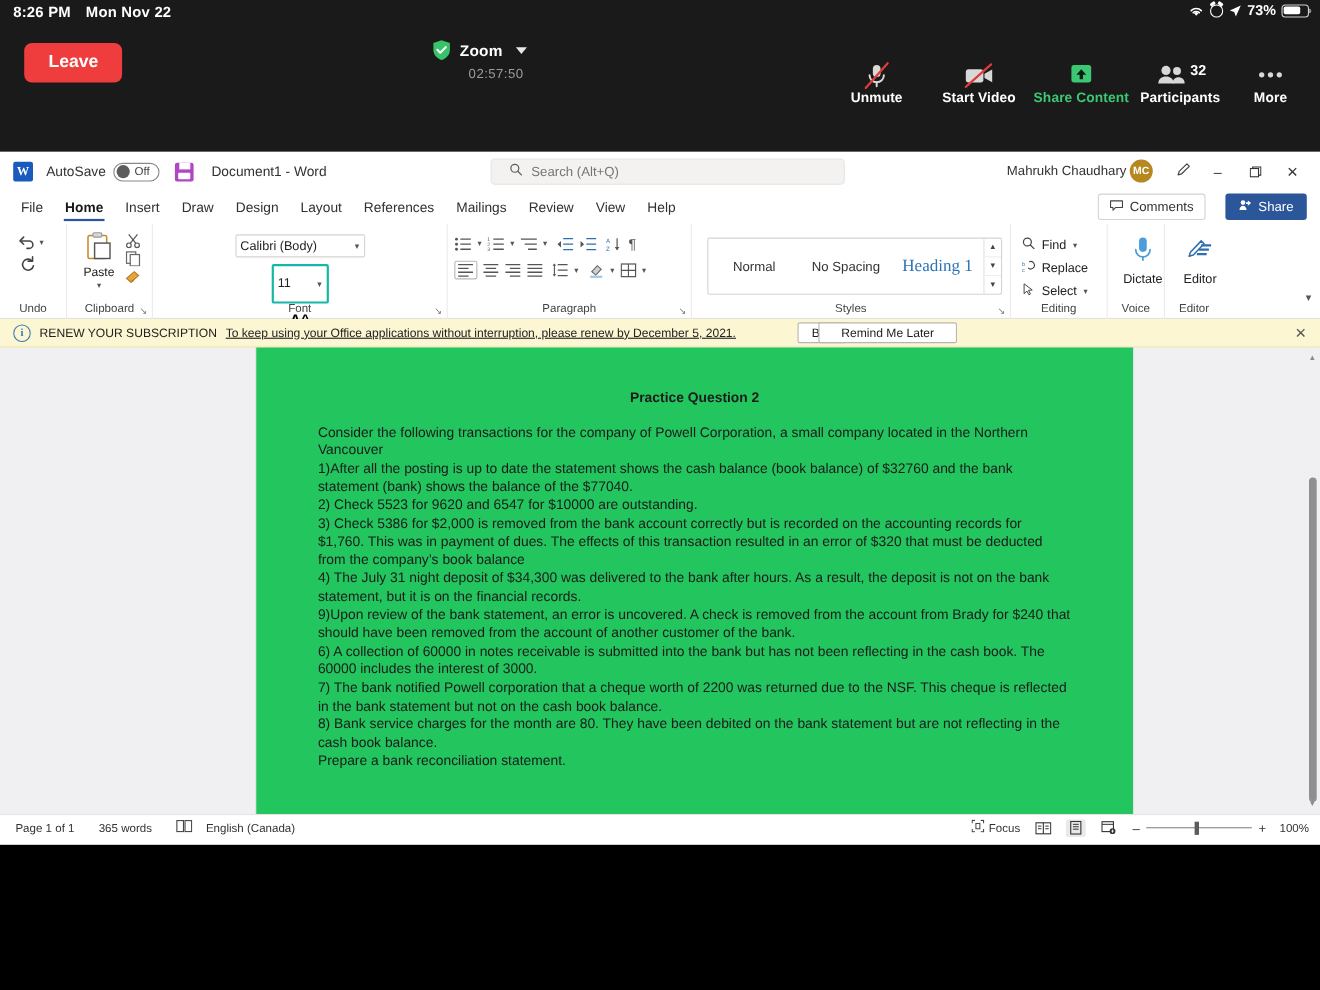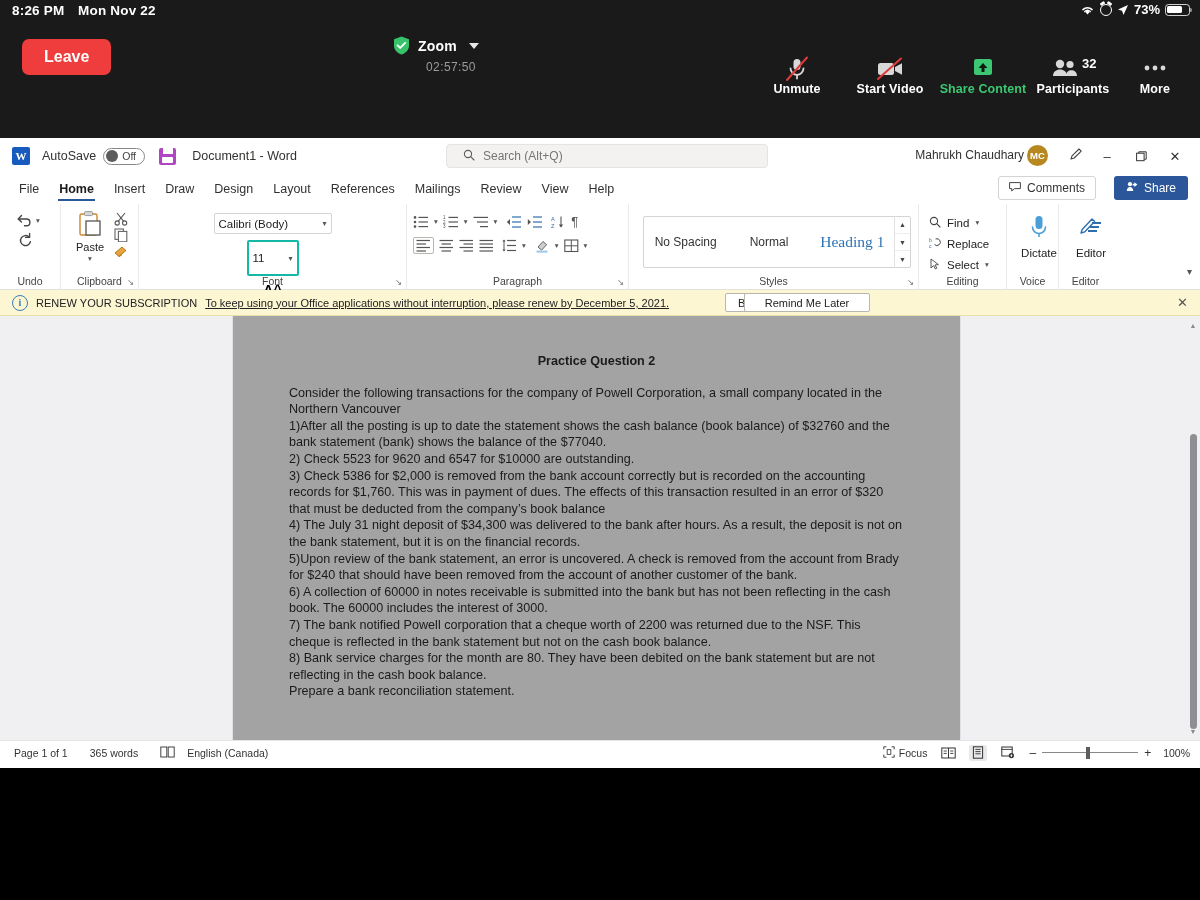--- a/index.html
+++ b/index.html
@@ -222,21 +222,21 @@
   }
   #banner-buy{ position:absolute; right:430px; }
   #banner-remind{ position:absolute; right:330px; width:126px;}
   #banner-close{ position:absolute; right:12px; font-size:13px; color:#555; cursor:pointer;}
 
   
   #doc-area{
     position:relative; height:424px; background:#f0eff1; overflow:hidden;
   }
   #doc-page{
-    position:absolute; left:233px; top:-24px; width:727px; background:#a3a3a3;
+    position:absolute; left:233px; top:-24px; width:797px; background:#22c55e;
     height:470px; box-shadow:0 0 0 1px #e2e0e4;
   }
   #doc-content{
     padding: 30px 56px 0 56px;
     font-family: "Liberation Sans", sans-serif;
     font-size:12.6px; color:#1b1b1b; line-height:16.6px;
   }
   #doc-heading{ text-align:center; font-weight:700; font-size:12.6px; margin-top:31px; margin-bottom:15px;}
   #doc-body p{ margin:0; }
   #doc-final{ margin-top:14px; }
@@ -665,22 +665,22 @@
             </svg>
         </span>
         <span class="tiny-cv">▾</span>
       </div>
       <div class="glabel">Paragraph</div>
       <span class="glauncher">↘</span>
     </div>
 
     <div class="rgroup" style="width:290px">
       <div class="stylebox" style="width:268px;margin-top:8px;margin-left:8px">
+        <div class="styleitem">Normal</div>
         <div class="styleitem">No Spacing</div>
-        <div class="styleitem">Normal</div>
         <div class="styleitem h1">Heading 1</div>
         <div class="stylearrows">
           <div>▲</div>
           <div>▼</div>
           <div>▼</div>
         </div>
       </div>
       <div class="glabel">Styles</div>
       <span class="glauncher">↘</span>
     </div>
@@ -765,21 +765,21 @@
     <div id="doc-page">
 
       <div id="doc-content">
         <div id="doc-heading">Practice Question 2</div>
         <div id="doc-body">
           <p>Consider the following transactions for the company of Powell Corporation, a small company located in the Northern Vancouver</p>
           <p>1)After all the posting is up to date the  statement shows the cash balance (book balance) of $32760 and the bank statement (bank) shows the balance of the $77040.</p>
           <p>2) Check 5523 for 9620 and 6547 for $10000 are outstanding.</p>
           <p>3) Check 5386 for $2,000 is removed from the bank account correctly but is recorded on the accounting records for $1,760. This was in payment of dues. The effects of this transaction resulted in an error of $320 that must be deducted from the company’s book balance</p>
           <p>4) The July 31 night deposit of $34,300 was delivered to the bank after hours. As a result, the deposit is not on the bank statement, but it is on the financial records.</p>
-          <p>5)Upon review of the bank statement, an error is uncovered. A check is removed from the account from Brady for $240 that should have been removed from the account of another customer of the bank.</p>
+          <p>9)Upon review of the bank statement, an error is uncovered. A check is removed from the account from Brady for $240 that should have been removed from the account of another customer of the bank.</p>
           <p>6) A collection of 60000 in notes receivable is submitted into the bank but has not been reflecting in the cash book. The 60000 includes the interest of 3000.</p>
           <p>7) The bank notified Powell corporation that a cheque worth of 2200 was returned due to the NSF. This cheque is reflected in the bank statement but not on the cash book balance.</p>
           <p>8) Bank service charges for the month are 80. They have been debited on the bank statement but are not reflecting in the cash book balance.</p>
           <p id="doc-final">Prepare a bank reconciliation statement.</p>
         </div>
       </div>
     </div>
 
     <div id="vscroll">
       <div class="arw" id="vs-up">▲</div>

